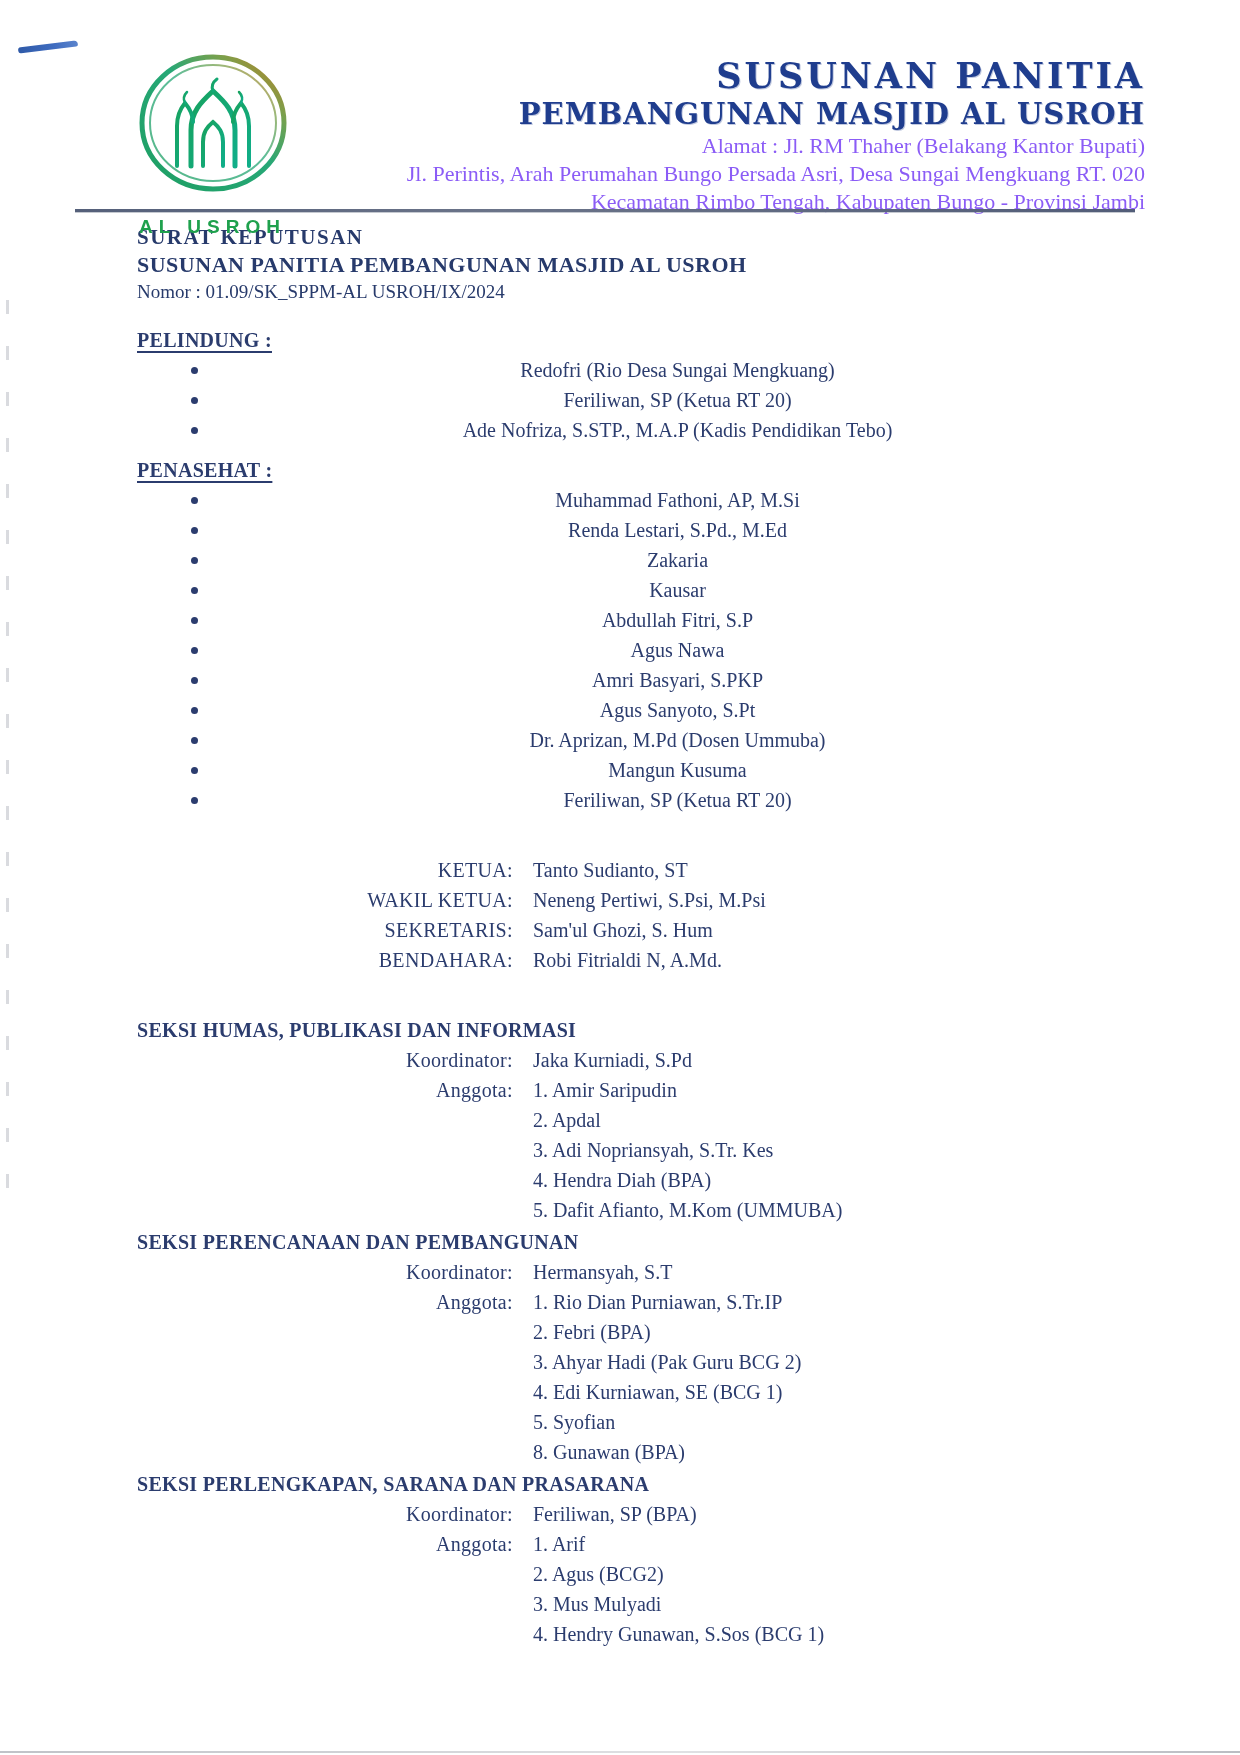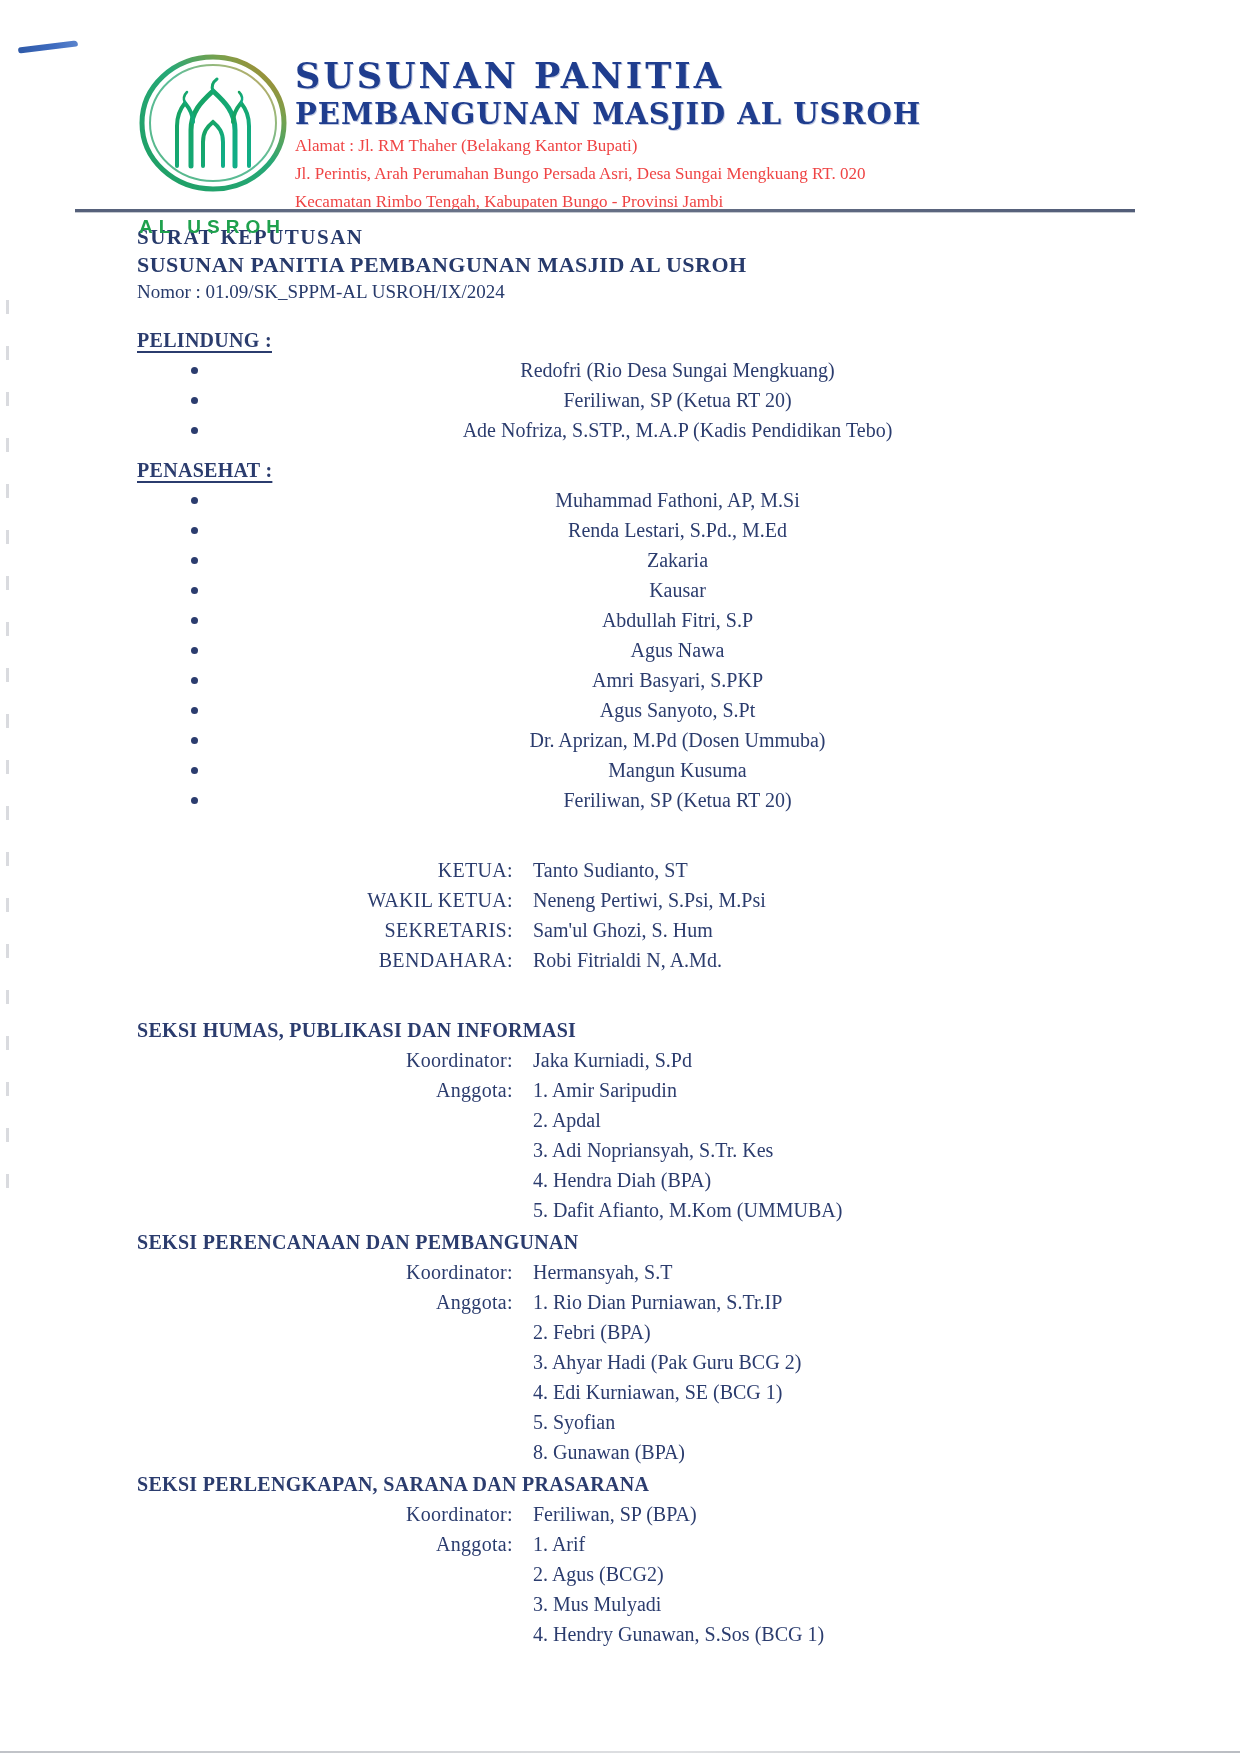--- a/index.html
+++ b/index.html
@@ -32,36 +32,36 @@
   header { position:relative; height:213px; }
   .logo-wrap { position:absolute; left:130px; top:52px; width:165px; text-align:center; }
   .logo-label {
     margin-top:14px;
     font-family:"Liberation Sans","DejaVu Sans",sans-serif;
     font-weight:bold; font-size:19px; letter-spacing:6px;
     color:var(--logo-green,#1fa14d);
   }
   .header-text {
     position:absolute; left:295px; right:95px; top:58px;
-    text-align:left; line-height:1;
+    text-align:right; line-height:1;
   }
   .org-title-1 {
     font-family:"DejaVu Serif","Liberation Serif",serif;
     font-weight:bold; font-size:35px; letter-spacing:3px;
     color:var(--title-navy,#1f3d8e);
     text-shadow:1px 1px 0 rgba(31,61,142,.28);
   }
   .org-title-2 {
     margin-top:7px;
     font-family:"DejaVu Serif","Liberation Serif",serif;
     font-weight:bold; font-size:29px; letter-spacing:1px;
     color:var(--title-navy,#1f3d8e);
     text-shadow:1px 1px 0 rgba(31,61,142,.28);
   }
-  .addr { margin-top:6px; font-size:17px; line-height:22px; color:#ef4444; }
+  .addr { margin-top:6px; font-size:22px; line-height:22px; color:#8b5cf6; }
   .addr:first-of-type { margin-top:9px; }
   .header-rule {
     position:absolute; left:75px; right:105px; top:209px; height:3px;
     background:linear-gradient(90deg,#55607a,#6b7489 40%,#525d78);
     box-shadow:0 1px 0 rgba(90,100,120,.35);
   }
   
   main { padding:0 110px 0 137px; }
   .doc-title { margin-top:10px; color:#273a6b; }
   .doc-title .t1 { font-size:21px; line-height:28px; font-weight:600; letter-spacing:1.5px; }

